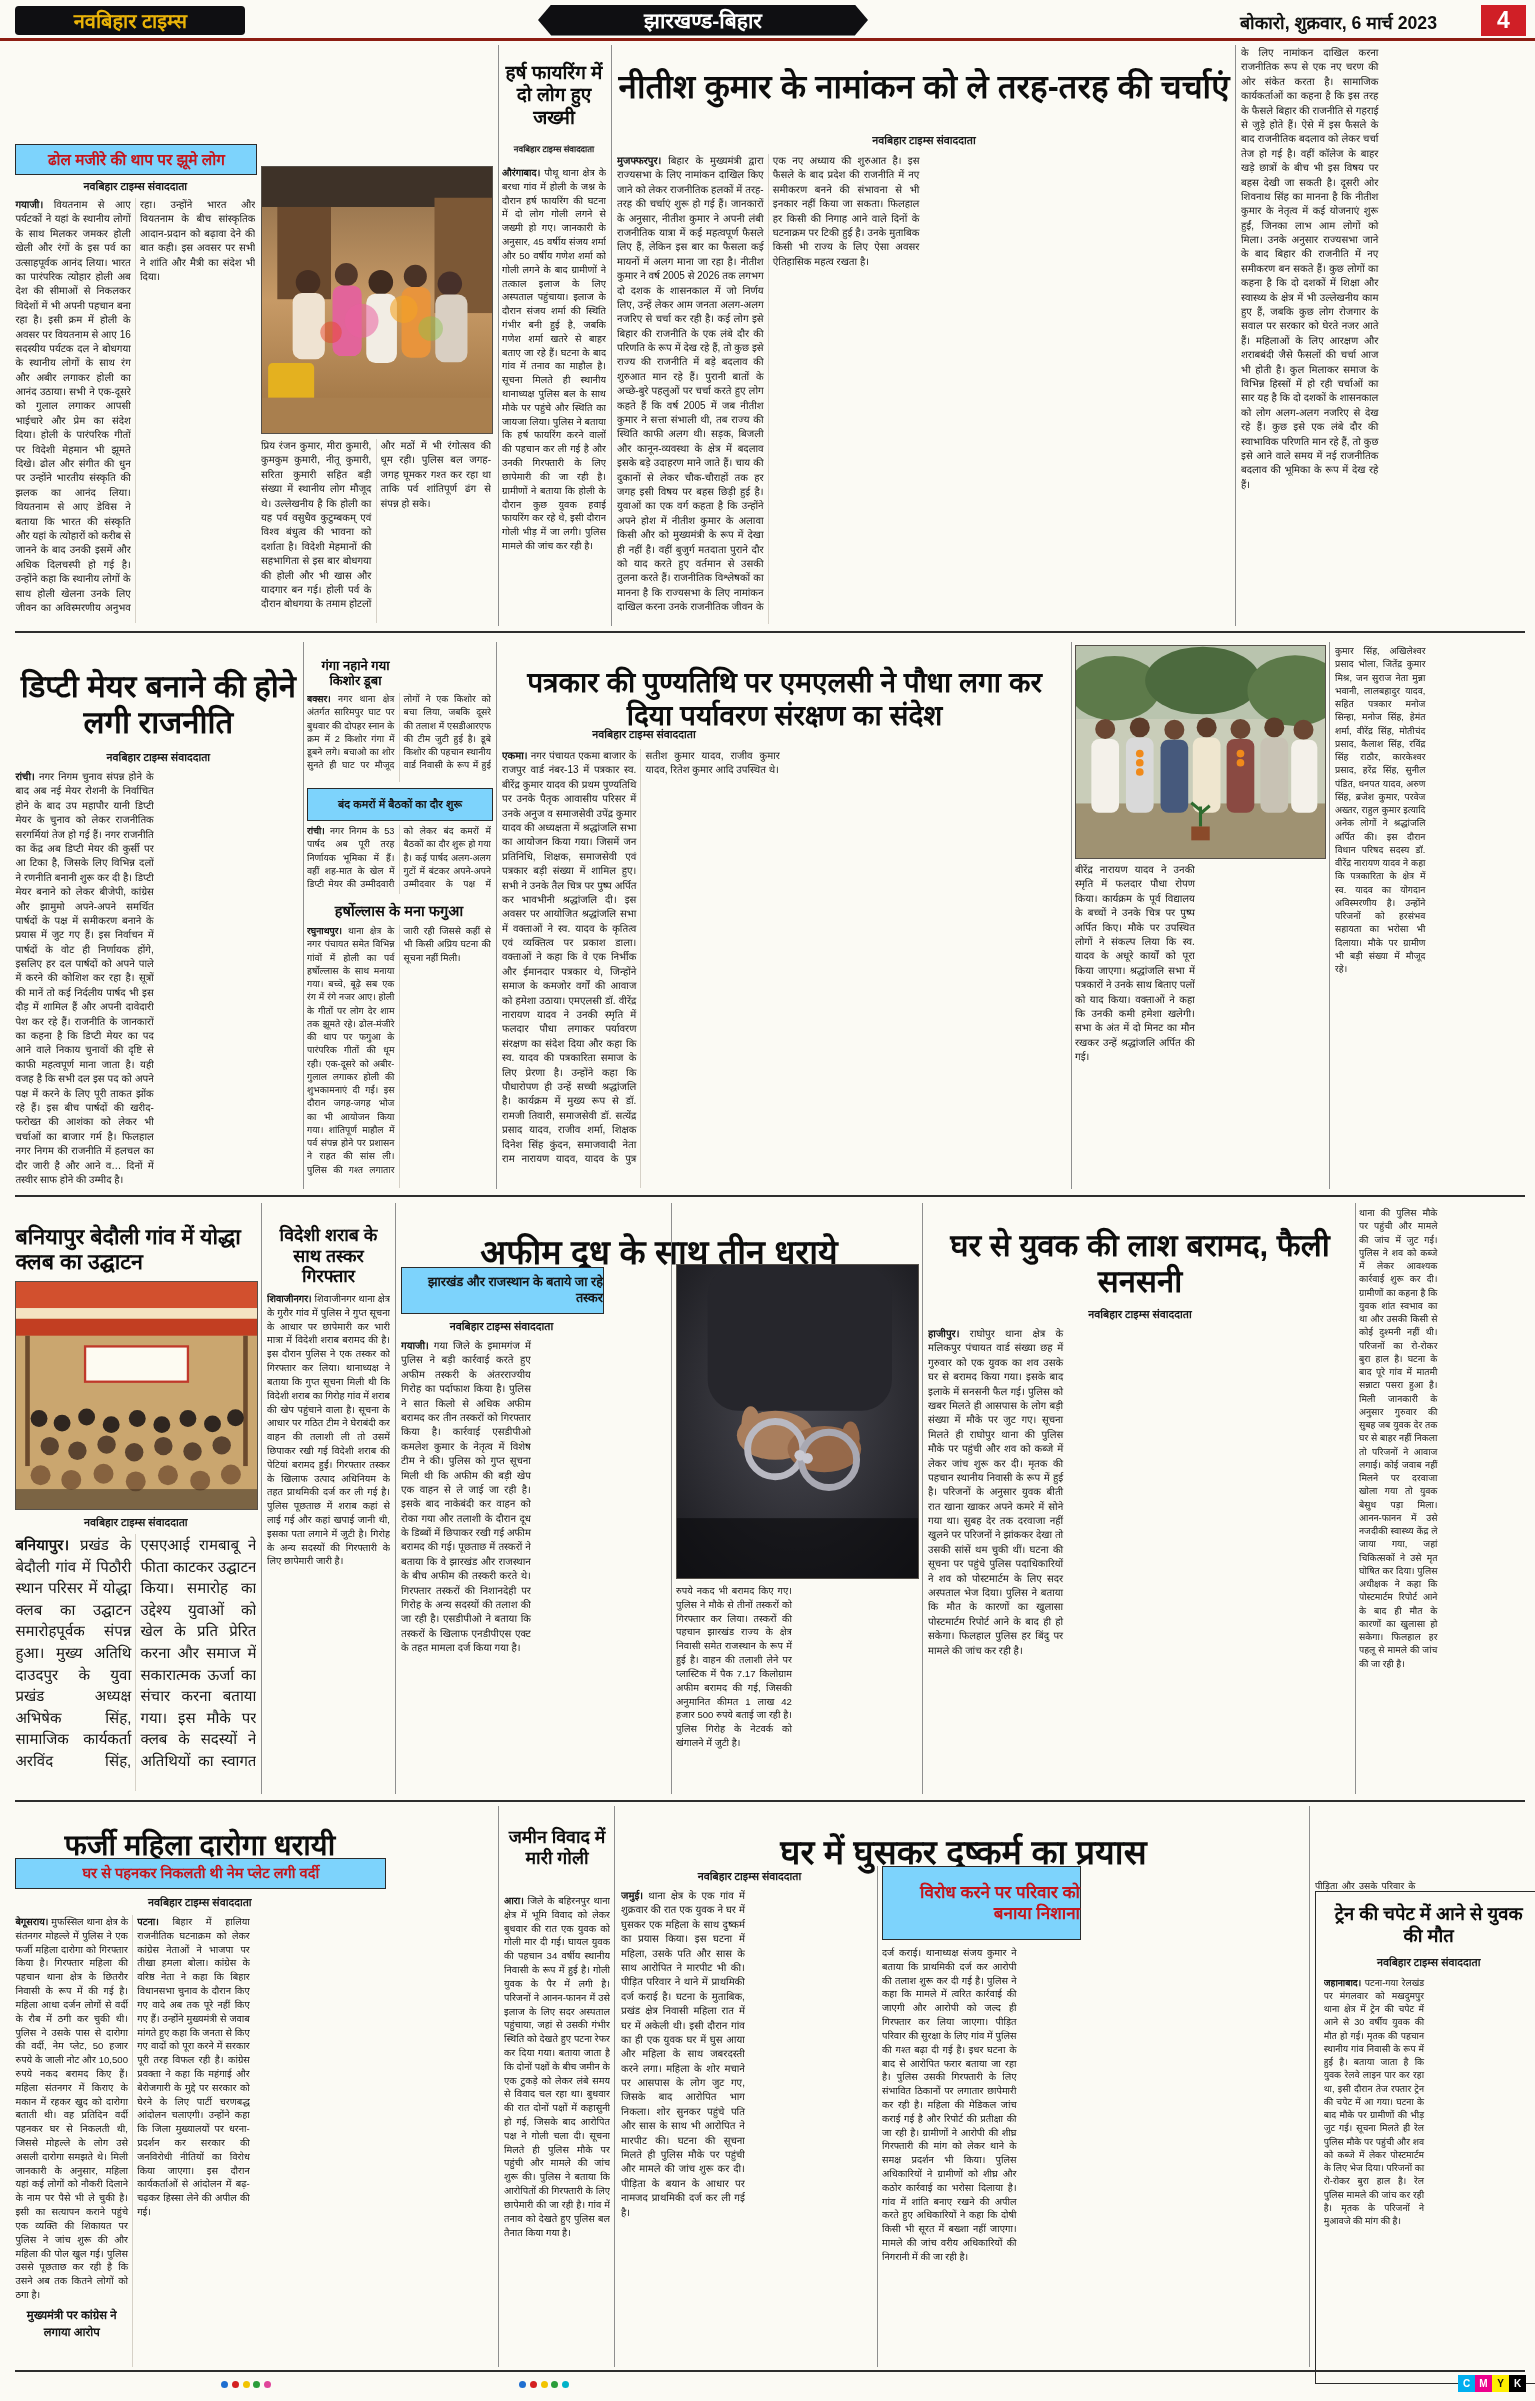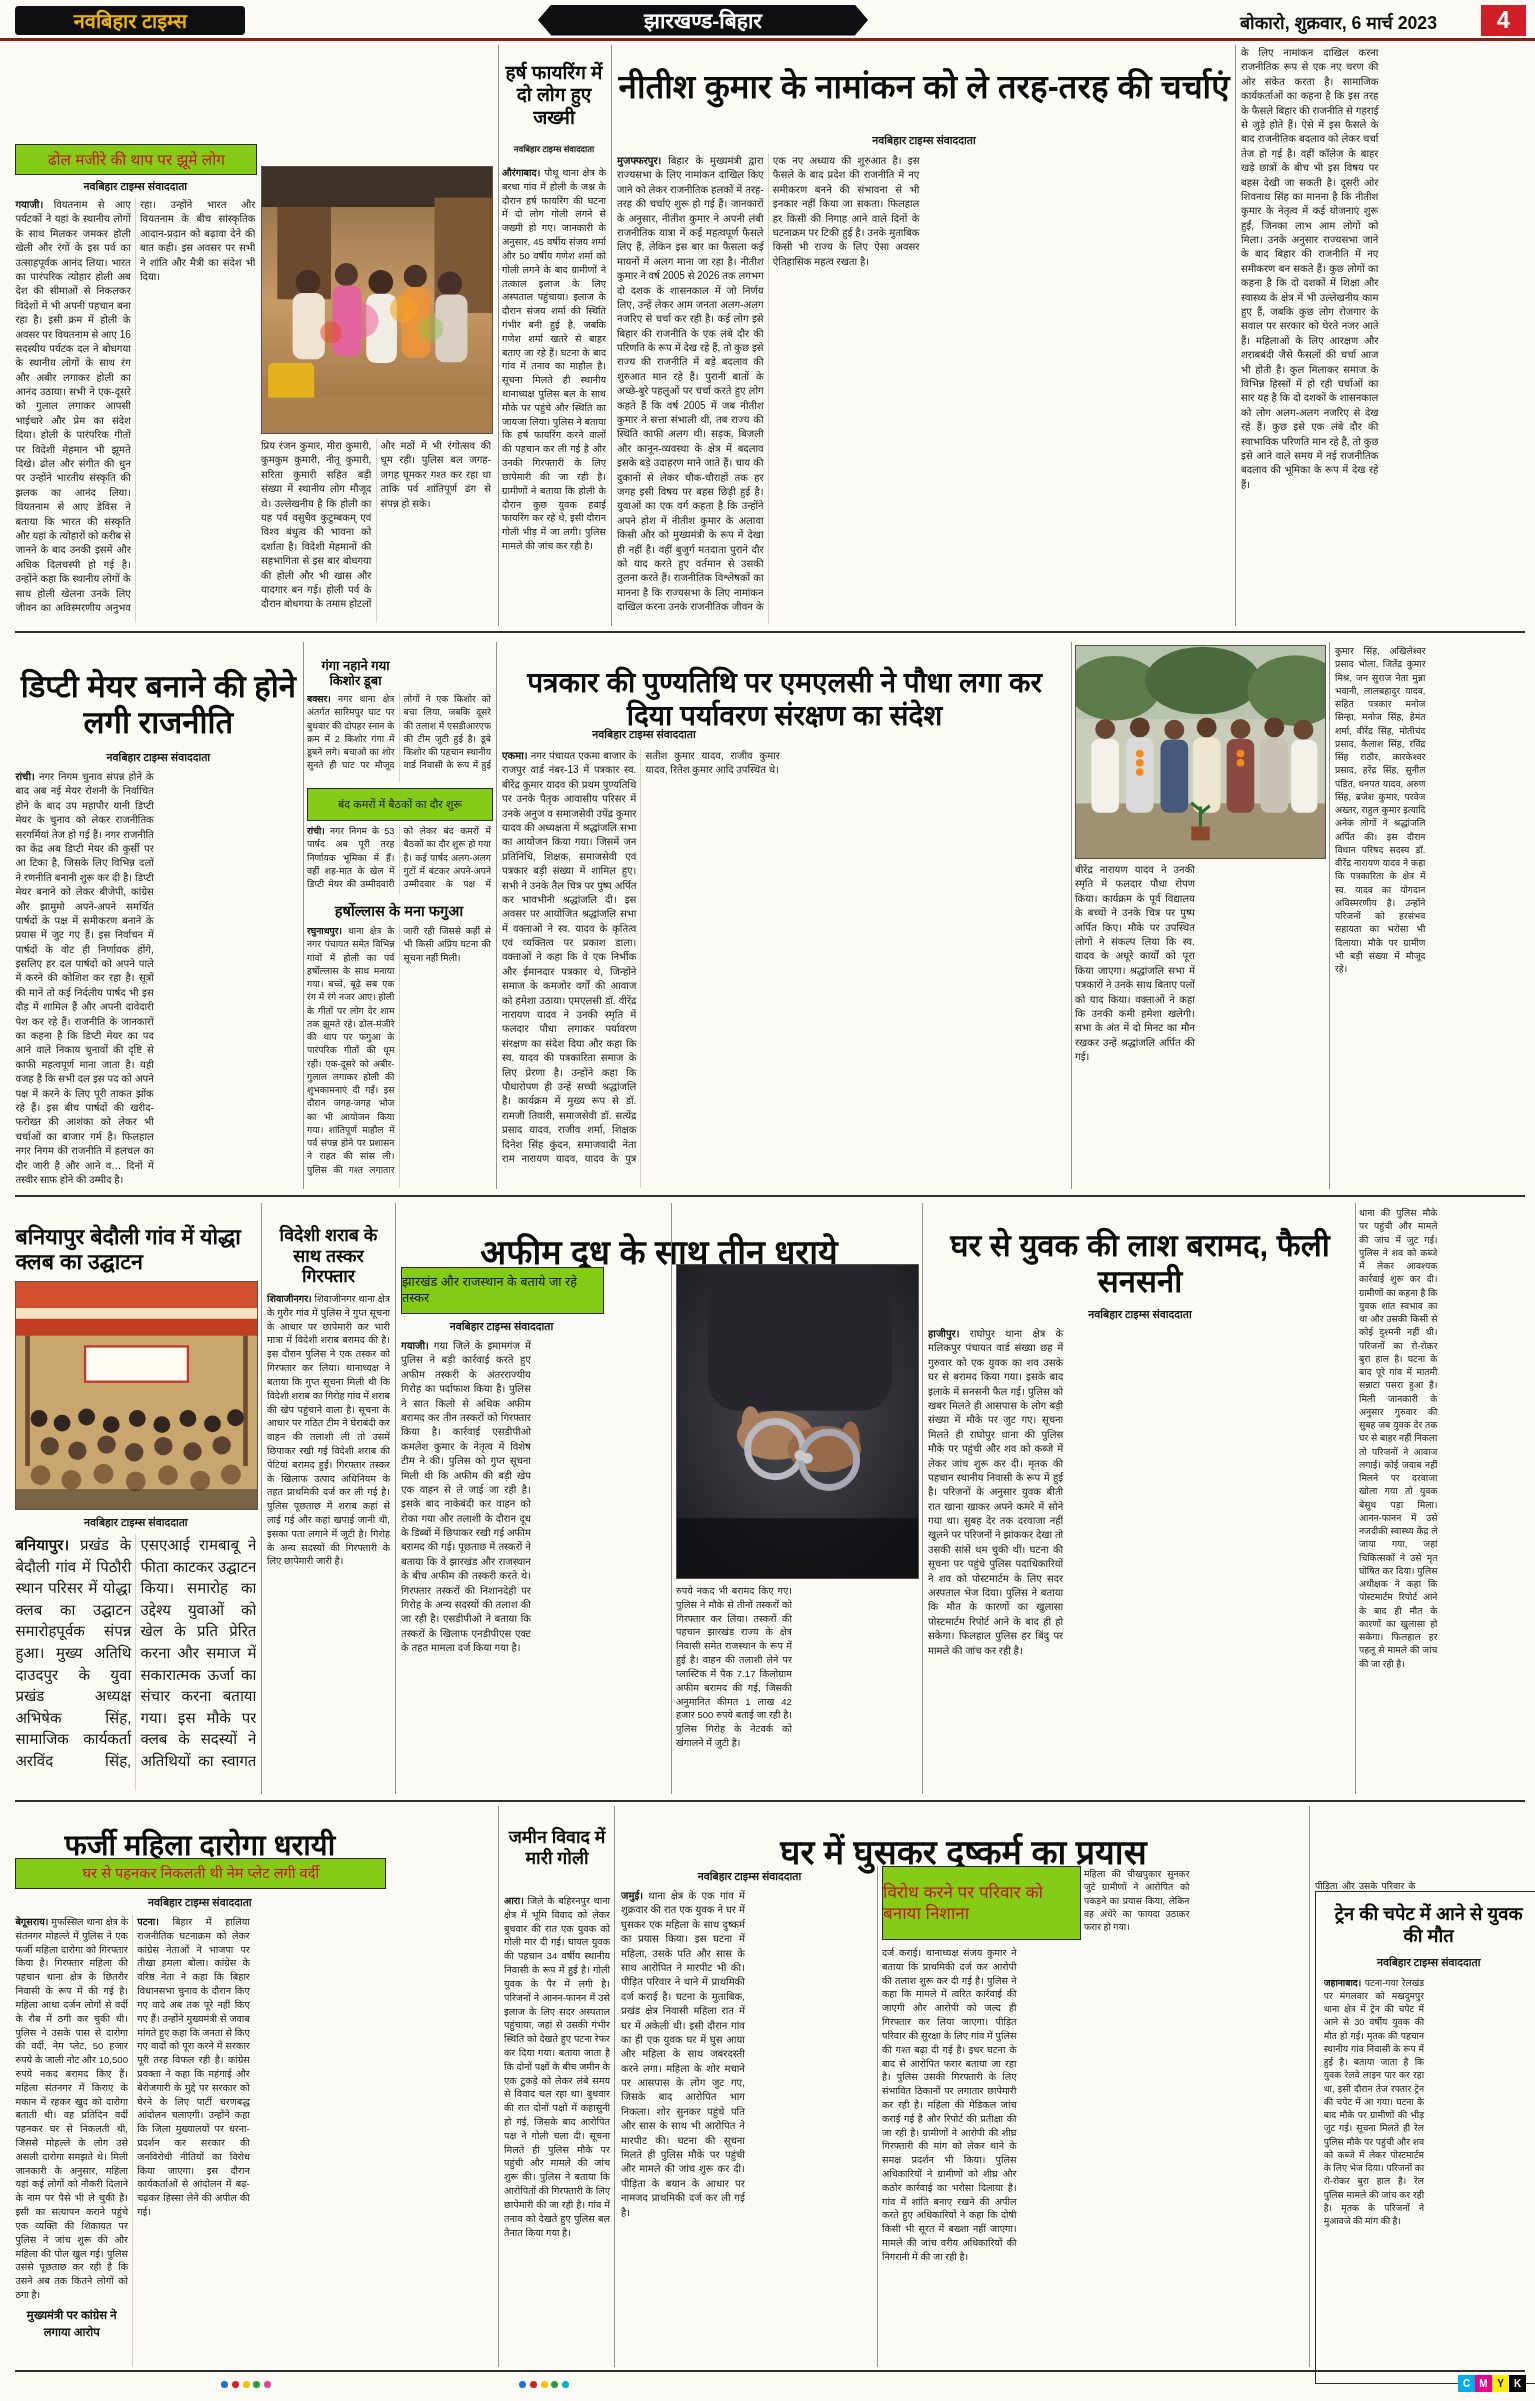--- a/index.html
+++ b/index.html
@@ -9,21 +9,21 @@
   .abs{position:absolute}
   .hl{font-weight:700;color:#0d0d0d;text-align:center;line-height:1.18}
   .byline{font-weight:700;font-size:10.8px;text-align:center;color:#1b1b1b}
   .bt{font-size:10px;line-height:1.44;text-align:justify;overflow:hidden;column-fill:auto}
   .bt p{margin:0 0 5.4px}
   .c1{column-count:1}
   .c2{column-count:2;column-gap:9.2px;column-rule:0.8px solid #d6d1c7}
   .c3{column-count:3;column-gap:9.2px;column-rule:0.8px solid #d6d1c7}
   .c4{column-count:4;column-gap:9.2px;column-rule:0.8px solid #d6d1c7}
   .dl{font-weight:700}
-  .kick{border:1.5px solid #2b2b2b;display:flex;align-items:center;justify-content:center;font-weight:400;text-align:left;background:#84cc16;line-height:1.25}
+  .kick{border:1.5px solid #2b2b2b;display:flex;align-items:center;justify-content:center;font-weight:700;text-align:right;background:#7dd3fc;line-height:1.25}
   .red{color:#c4161c}
   .vr{width:0.8px;background:#8f8f8f}
   .hrule{background:#2e2e2e;height:1.5px}
   .photo{border:0.8px solid #55504a;overflow:hidden;background:#888}
   .photo svg{display:block;width:100%;height:100%}
   .subhd{font-weight:700;text-align:center;color:#111}
   .inline-subhd{font-weight:700;text-align:center;font-size:11.5px;margin:3.1px 0 4.6px}
   .masthead{background:#0f0f12;color:#eab308;display:flex;align-items:center;justify-content:center;font-weight:700;font-size:20px;border-radius:3.8px}
   .banner{background:#0f0f12;color:#fff;display:flex;align-items:center;justify-content:center;font-weight:700;font-size:21px;clip-path:polygon(0 50%,4% 0,96% 0,100% 50%,96% 100%,4% 100%)}
   .pagenum{background:#d01f26;color:#fff;display:flex;align-items:center;justify-content:center;font-weight:700;font-size:23px}
@@ -288,23 +288,20 @@
   </div>
 
   <div class="abs vr" style="left:614px;top:1806px;height:561px"></div>
   <h1 class="abs hl" style="left:621px;top:1809px;width:685px;font-size:34px">घर में घुसकर दुष्कर्म का प्रयास</h1>
   <div class="abs byline" style="left:621px;top:1868px;width:257px">नवबिहार टाइम्स संवाददाता</div>
   <div class="abs bt c2" style="left:621px;top:1889px;width:257px;height:478px">
     <p><span class="dl">जमुई।</span> <span>थाना क्षेत्र के एक गांव में शुक्रवार की रात एक युवक ने घर में घुसकर एक महिला के साथ दुष्कर्म का प्रयास किया। इस घटना में महिला, उसके पति और सास के साथ आरोपित ने मारपीट भी की। पीड़ित परिवार ने थाने में प्राथमिकी दर्ज कराई है। घटना के मुताबिक, प्रखंड क्षेत्र निवासी महिला रात में घर में अकेली थी। इसी दौरान गांव का ही एक युवक घर में घुस आया और महिला के साथ जबरदस्ती करने लगा। महिला के शोर मचाने पर आसपास के लोग जुट गए, जिसके बाद आरोपित भाग निकला। शोर सुनकर पहुंचे पति और सास के साथ भी आरोपित ने मारपीट की। घटना की सूचना मिलते ही पुलिस मौके पर पहुंची और मामले की जांच शुरू कर दी। पीड़िता के बयान के आधार पर नामजद प्राथमिकी दर्ज कर ली गई है।</span></p>
   </div>
   <div class="abs vr" style="left:877px;top:1866px;height:501px"></div>
   <div class="abs kick red" style="left:882px;top:1866px;width:197px;height:72px;font-size:17px">विरोध करने पर परिवार को बनाया निशाना</div>
-  <div class="abs bt c2" style="left:1084px;top:1868px;width:220px;height:71px;font-size:9.2px">
-    <p><span>महिला की चीखपुकार सुनकर जुटे ग्रामीणों ने आरोपित को पकड़ने का प्रयास किया, लेकिन वह अंधेरे का फायदा उठाकर फरार हो गया।</span></p>
-  </div>
   <div class="abs bt c3" style="left:882px;top:1946px;width:422px;height:421px;font-size:9.6px">
     <p><span>दर्ज कराई। थानाध्यक्ष संजय कुमार ने बताया कि प्राथमिकी दर्ज कर आरोपी की तलाश शुरू कर दी गई है। पुलिस ने कहा कि मामले में त्वरित कार्रवाई की जाएगी और आरोपी को जल्द ही गिरफ्तार कर लिया जाएगा। पीड़ित परिवार की सुरक्षा के लिए गांव में पुलिस की गश्त बढ़ा दी गई है। इधर घटना के बाद से आरोपित फरार बताया जा रहा है। पुलिस उसकी गिरफ्तारी के लिए संभावित ठिकानों पर लगातार छापेमारी कर रही है। महिला की मेडिकल जांच कराई गई है और रिपोर्ट की प्रतीक्षा की जा रही है। ग्रामीणों ने आरोपी की शीघ्र गिरफ्तारी की मांग को लेकर थाने के समक्ष प्रदर्शन भी किया। पुलिस अधिकारियों ने ग्रामीणों को शीघ्र और कठोर कार्रवाई का भरोसा दिलाया है। गांव में शांति बनाए रखने की अपील करते हुए अधिकारियों ने कहा कि दोषी किसी भी सूरत में बख्शा नहीं जाएगा। मामले की जांच वरीय अधिकारियों की निगरानी में की जा रही है।</span></p>
   </div>
 
   <div class="abs vr" style="left:1309px;top:1806px;height:561px"></div>
   <div class="abs bt c2" style="left:1315px;top:1880px;width:210px;height:77px;font-size:9.2px">
     <p><span>पीड़िता और उसके परिवार के सदस्य फिलहाल सुरक्षित हैं और पुलिस मामले की जांच के साथ निगरानी भी कर रही है।</span></p>
   </div>
   <div class="abs trainbox" style="left:1315px;top:1891px;width:210px;height:476px">
     <h3 class="hl" style="font-size:18.4px;margin:3.1px 0 7.7px">ट्रेन की चपेट में आने से युवक की मौत</h3>

